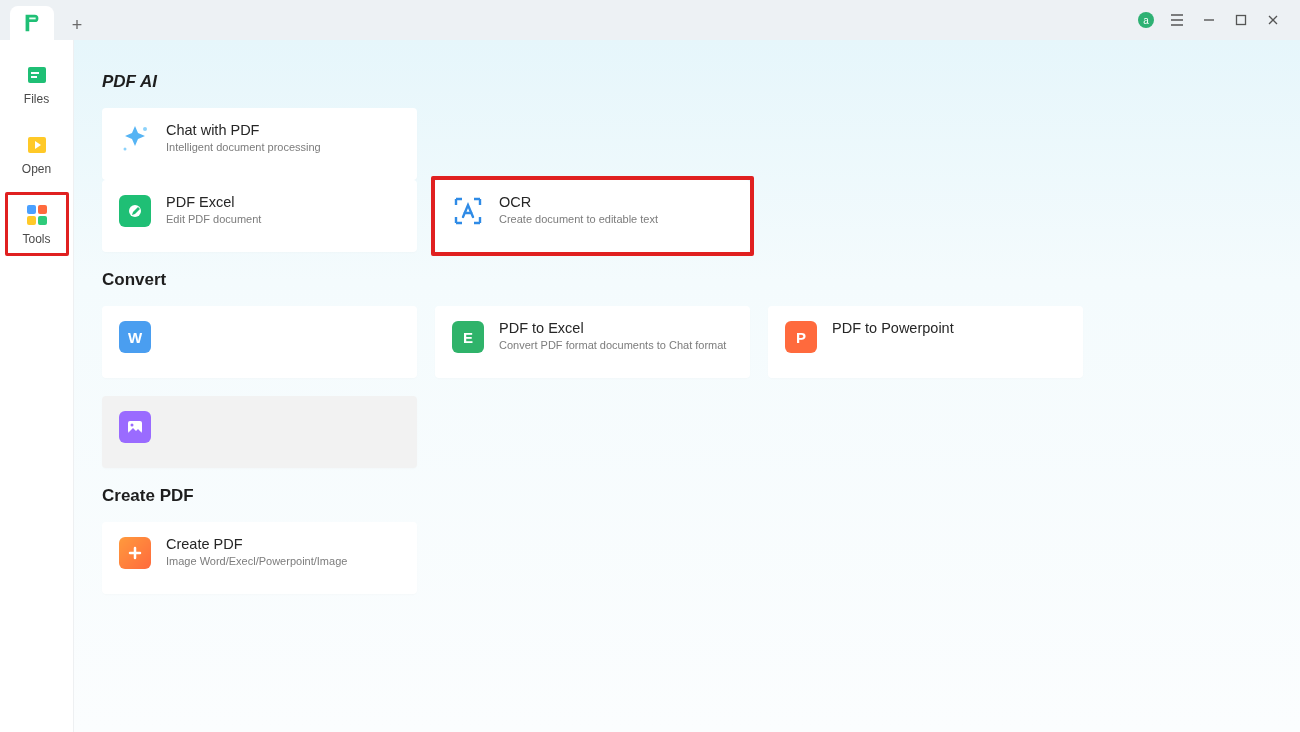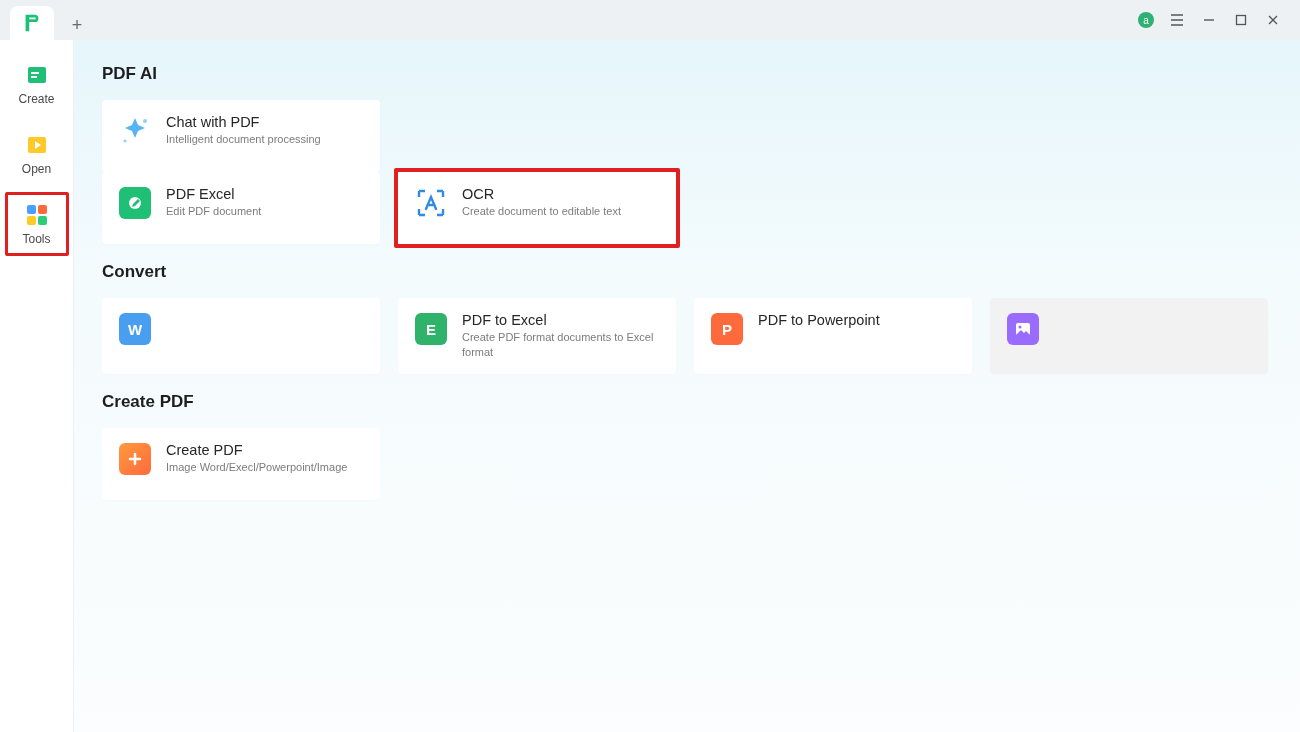--- a/index.html
+++ b/index.html
@@ -21,23 +21,23 @@
 .lower { flex: 1; display: flex; background: linear-gradient(180deg,#e6f6fb 0%,#f4fbfd 35%,#fbfdfe 100%); }
 .sidebar { width: 74px; background: #fff; border-right: 1px solid #eef0f2; display: flex; flex-direction: column; align-items: center; padding-top: 16px; gap: 14px; }
 .side-item { display: flex; flex-direction: column; align-items: center; gap: 4px; width: 56px; padding: 6px 0; cursor: pointer; position: relative; }
 .side-item .ic { width: 26px; height: 26px; display: flex; align-items: center; justify-content: center; }
 .side-item .lbl { font-size: 12px; color: #4a4a4a; }
 .side-highlight { position: absolute; inset: -4px; border: 3px solid #e02020; border-radius: 2px; pointer-events: none; }
 
 
 .content { flex: 1; padding: 24px 28px; overflow: auto; }
 .section-title { font-size: 17px; font-weight: 600; color: #1e1e1e; margin: 18px 0 16px; }
-.section-title:first-child { margin-top: 0; }
+.section-title:first-child { margin-top: 8px; font-style: italic; }
 .card-row { display: flex; gap: 18px; flex-wrap: wrap; }
-.card { width: 278px; min-height: 72px; background: #fff; border-radius: 4px; padding: 14px 16px; display: flex; gap: 14px; cursor: pointer; box-shadow: 0 1px 2px rgba(0,0,0,0.02); position: relative; }
+.card { width: 315px; min-height: 72px; background: #fff; border-radius: 4px; padding: 14px 16px; display: flex; gap: 14px; cursor: pointer; box-shadow: 0 1px 2px rgba(0,0,0,0.02); position: relative; }
 .card.hov { background: #f2f2f2; }
 .card .ic { width: 34px; height: 34px; flex: 0 0 34px; display: flex; align-items: center; justify-content: center; }
 .card .txt { display: flex; flex-direction: column; gap: 2px; }
 .card .ttl { font-size: 14.5px; font-weight: 500; color: #262626; }
 .card .sub { font-size: 11px; color: #7c7c7c; line-height: 1.35; }
 .card-highlight { position: absolute; inset: -4px; border: 4px solid #e02020; border-radius: 2px; pointer-events: none; }
 
 
 .sq { width: 32px; height: 32px; border-radius: 6px; color: #fff; display: flex; align-items: center; justify-content: center; font-weight: 700; font-size: 15px; font-family: Arial, sans-serif; }
 </style>
@@ -86,21 +86,21 @@
 
   <div class="sidebar">
     <div class="side-item">
       <div class="ic">
         <svg width="26" height="26" viewBox="0 0 26 26">
             <rect x="4" y="5" width="18" height="16" rx="2" fill="#1fbf75"></rect>
             <rect x="7" y="10" width="8" height="2" fill="#fff"></rect>
             <rect x="7" y="14" width="6" height="2" fill="#fff"></rect>
           </svg>
       </div>
-      <span class="lbl">Create</span>
+      <span class="lbl">Files</span>
     </div>
     <div class="side-item">
       <div class="ic">
         <svg width="26" height="26" viewBox="0 0 26 26">
             <rect x="4" y="5" width="18" height="16" rx="2" fill="#ffc928"></rect>
             <path d="M11 9v8l6-4z" fill="#fff"></path>
           </svg>
       </div>
       <span class="lbl">Open</span>
     </div>
@@ -173,21 +173,21 @@
         <div class="ic">
             <div class="sq" style="background:#4a9ef0">W</div>
           </div>
       </div>
       <div class="card">
         <div class="ic">
             <div class="sq" style="background:#2fb36a">E</div>
           </div>
         <div class="txt">
           <div class="ttl">PDF to Excel</div>
-          <div class="sub">Create PDF format documents to Excel format</div>
+          <div class="sub">Convert PDF format documents to Chat format</div>
         </div>
       </div>
       <div class="card">
         <div class="ic">
             <div class="sq" style="background:#ff6a3d">P</div>
           </div>
         <div class="txt">
           <div class="ttl">PDF to Powerpoint</div>
         </div>
       </div>

